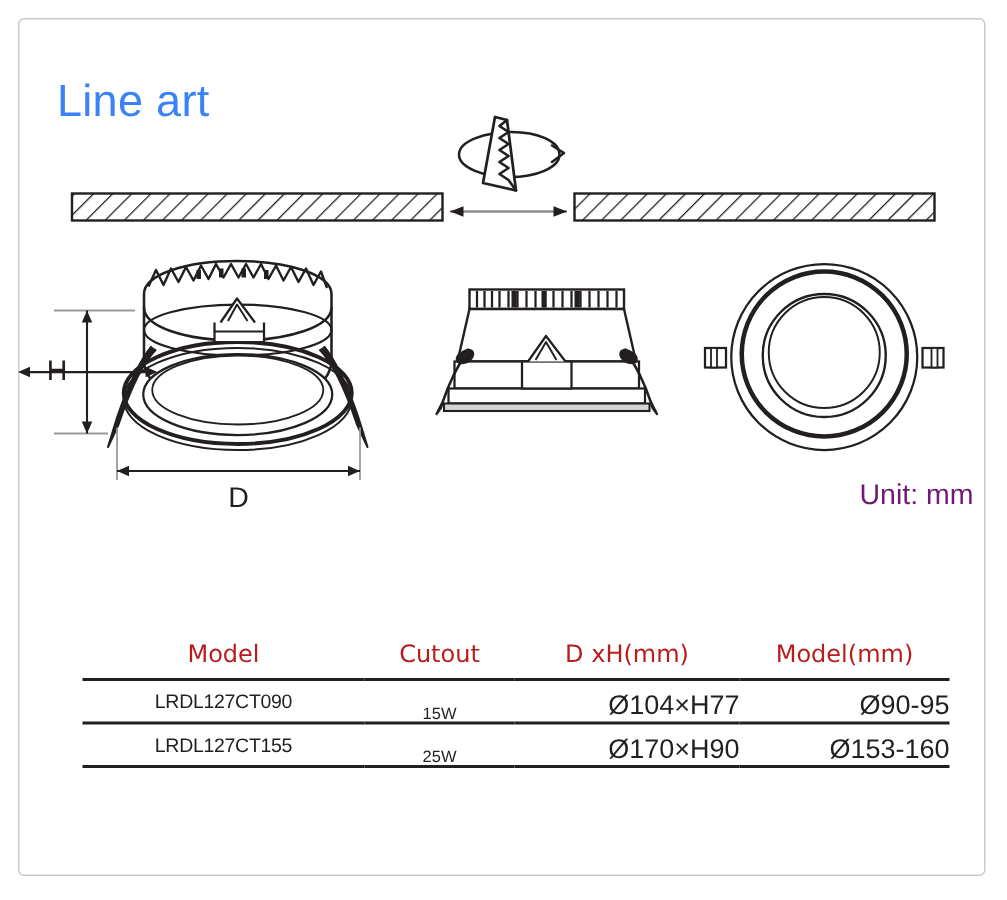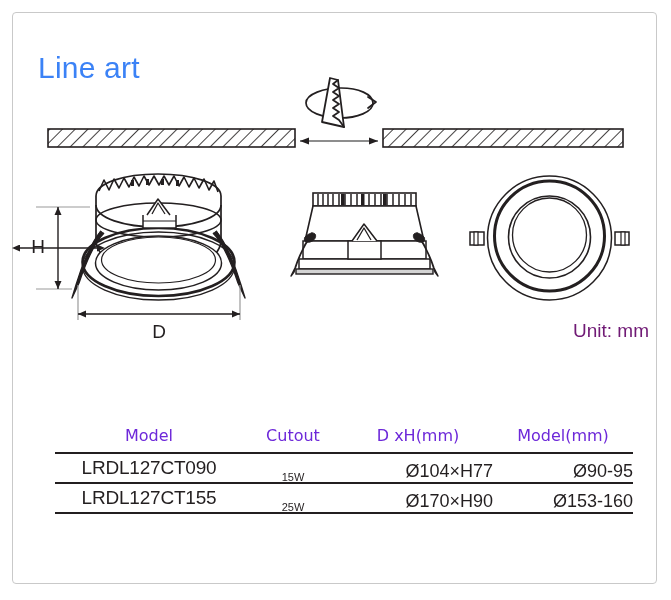--- a/index.html
+++ b/index.html
@@ -72,41 +72,41 @@
     table-layout: fixed;
   }
   #spec-table col.c-model  { width: 188px; }
   #spec-table col.c-watts  { width: 100px; }
   #spec-table col.c-dxh    { width: 150px; }
   #spec-table col.c-cutout { width: 140px; }
 
   #spec-table th {
     font-weight: 400;
     font-size: 16px;
-    color: #6d28d9;
+    color: #b91c1c;
     font-family: "DejaVu Sans", sans-serif;
     padding: 2px 0 7px 0;
     text-align: center;
     border: none;
     white-space: nowrap;
   }
   #spec-table thead tr {
     border-bottom: 2px solid #231f20;
   }
   #spec-table td {
     font-size: 18px;
     color: #231f20;
     text-align: center;
     padding: 3px 0 3px 0;
     border-bottom: 2px solid #231f20;
     white-space: nowrap;
     font-family: "Liberation Sans", sans-serif;
   }
   #spec-table td.model {
-    font-size: 19px;
+    font-size: 13px;
     letter-spacing: -0.2px;
     margin-top: 32px;
   }
   #spec-table td.watts {
     font-size: 11px;
     vertical-align: bottom;
     padding-bottom: 2px;
   }
   #spec-table td.dxh,
   #spec-table td.cutout {

